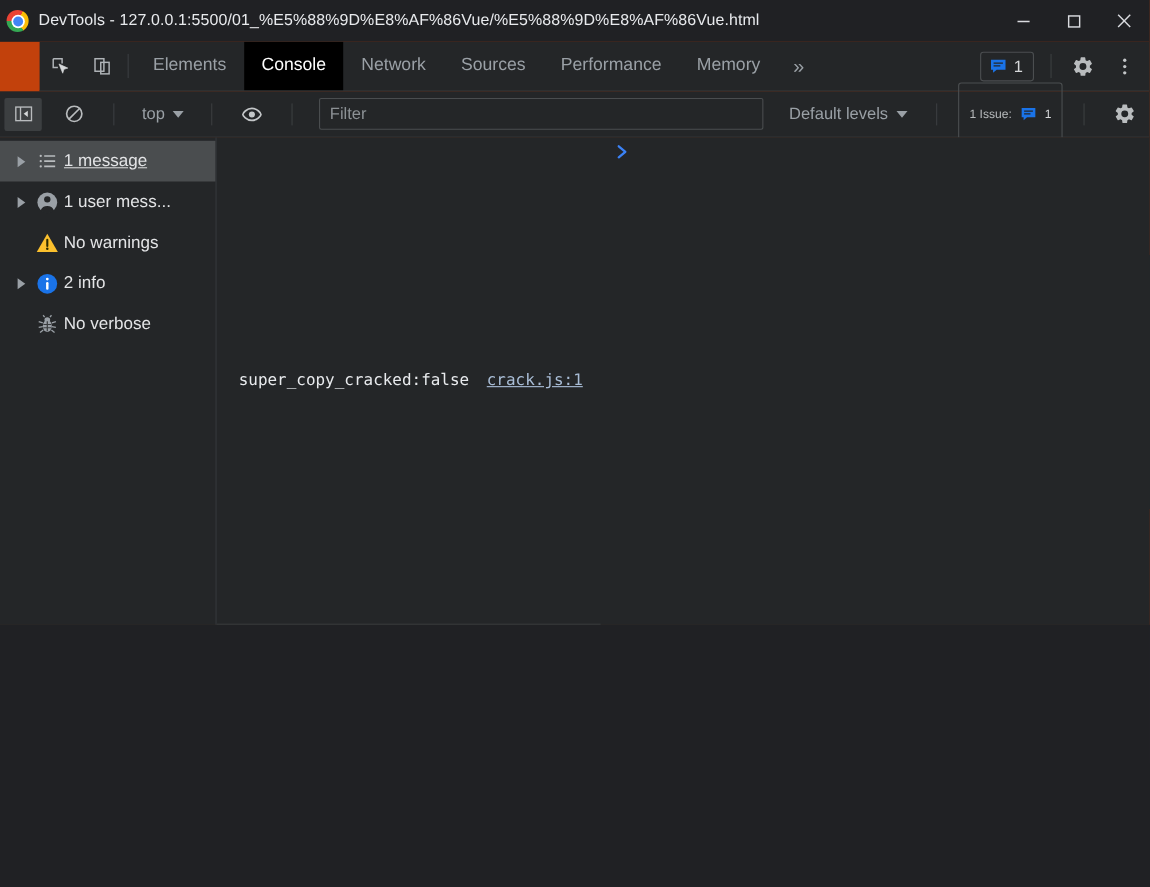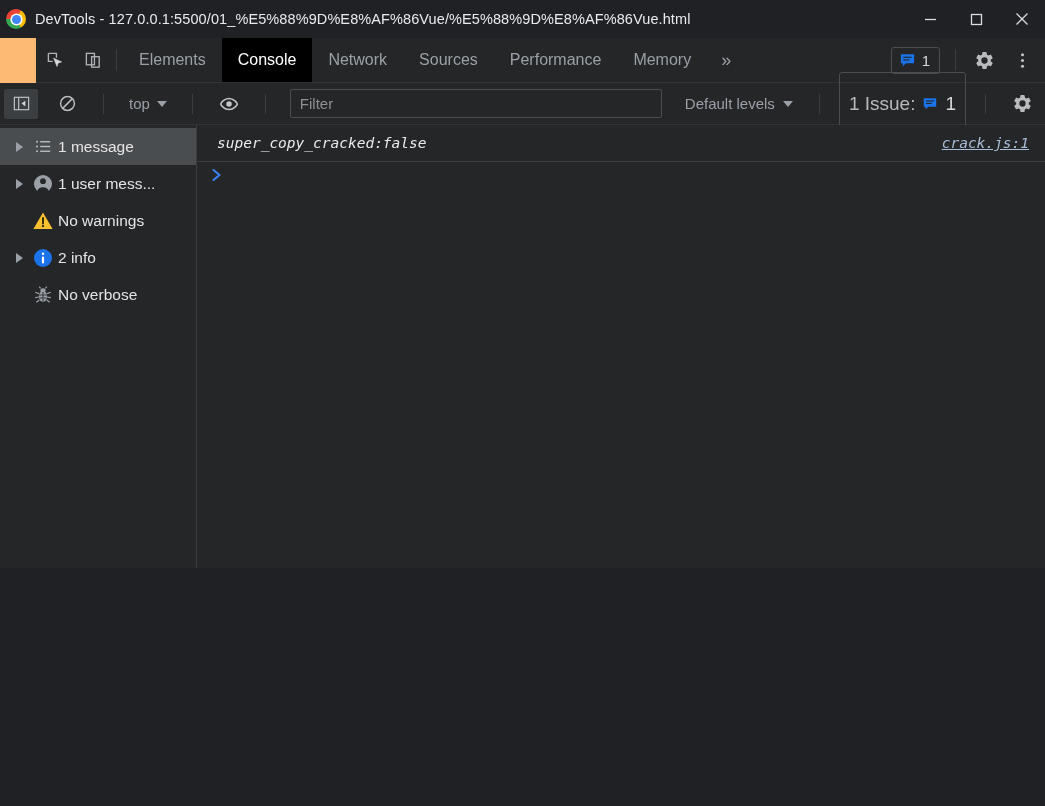--- a/index.html
+++ b/index.html
@@ -13,21 +13,21 @@
     overflow: hidden;
     font-family: "Liberation Sans", sans-serif;
     color: #cfd0d1;
     -webkit-font-smoothing: antialiased;
   }
   #app {
     width: 1045px;
     height: 568px;
     display: flex;
     flex-direction: column;
-    background: #fdba74;
+    background: #c2410c;
   }
 
   
   .titlebar {
     height: 38px;
     min-height: 38px;
     background: #202124;
     display: flex;
     align-items: center;
     position: relative;
@@ -237,21 +237,21 @@
     cursor: default;
     flex: 0 0 auto;
   }
   .issues-btn {
     display: flex;
     align-items: center;
     gap: 7px;
     border: 1px solid #4b4e50;
     border-radius: 3px;
     padding: 20px 9px;
-    font-size: 19px;
+    font-size: 11px;
     color: #b7babc;
     cursor: default;
     flex: 0 0 auto;
   }
   .issues-btn .icount { color: #d6d8da; }
 
   
   .console-body {
     flex: 1;
     display: flex;
@@ -267,21 +267,21 @@
     overflow: hidden;
   }
   .side-row {
     height: 37px;
     display: flex;
     align-items: center;
     padding-left: 10px;
     cursor: default;
     white-space: nowrap;
   }
-  .side-row.selected { background: #4a4d4f; }
+  .side-row.selected { background: #4a4d4f; text-decoration: underline; }
   .side-arrow {
     width: 18px;
     flex: 0 0 18px;
     display: flex;
     align-items: center;
     justify-content: center;
   }
   .side-arrow .tri {
     width: 0; height: 0;
     border-top: 5px solid transparent;
@@ -300,23 +300,22 @@
     color: #e3e4e6;
     overflow: hidden;
     text-overflow: ellipsis;
   }
 
   .console-main {
     flex: 1;
     min-width: 0;
     background: #242628;
     display: flex;
-    flex-direction: column;
+    flex-direction: row;
     overflow: hidden;
-    font-style: italic;
   }
   .log-row {
     display: flex;
     align-items: center;
     min-height: 30px;
     border-bottom: 1px solid #3b3e40;
     padding: 3px 16px 3px 20px;
   }
   .log-text {
     flex: 1;

